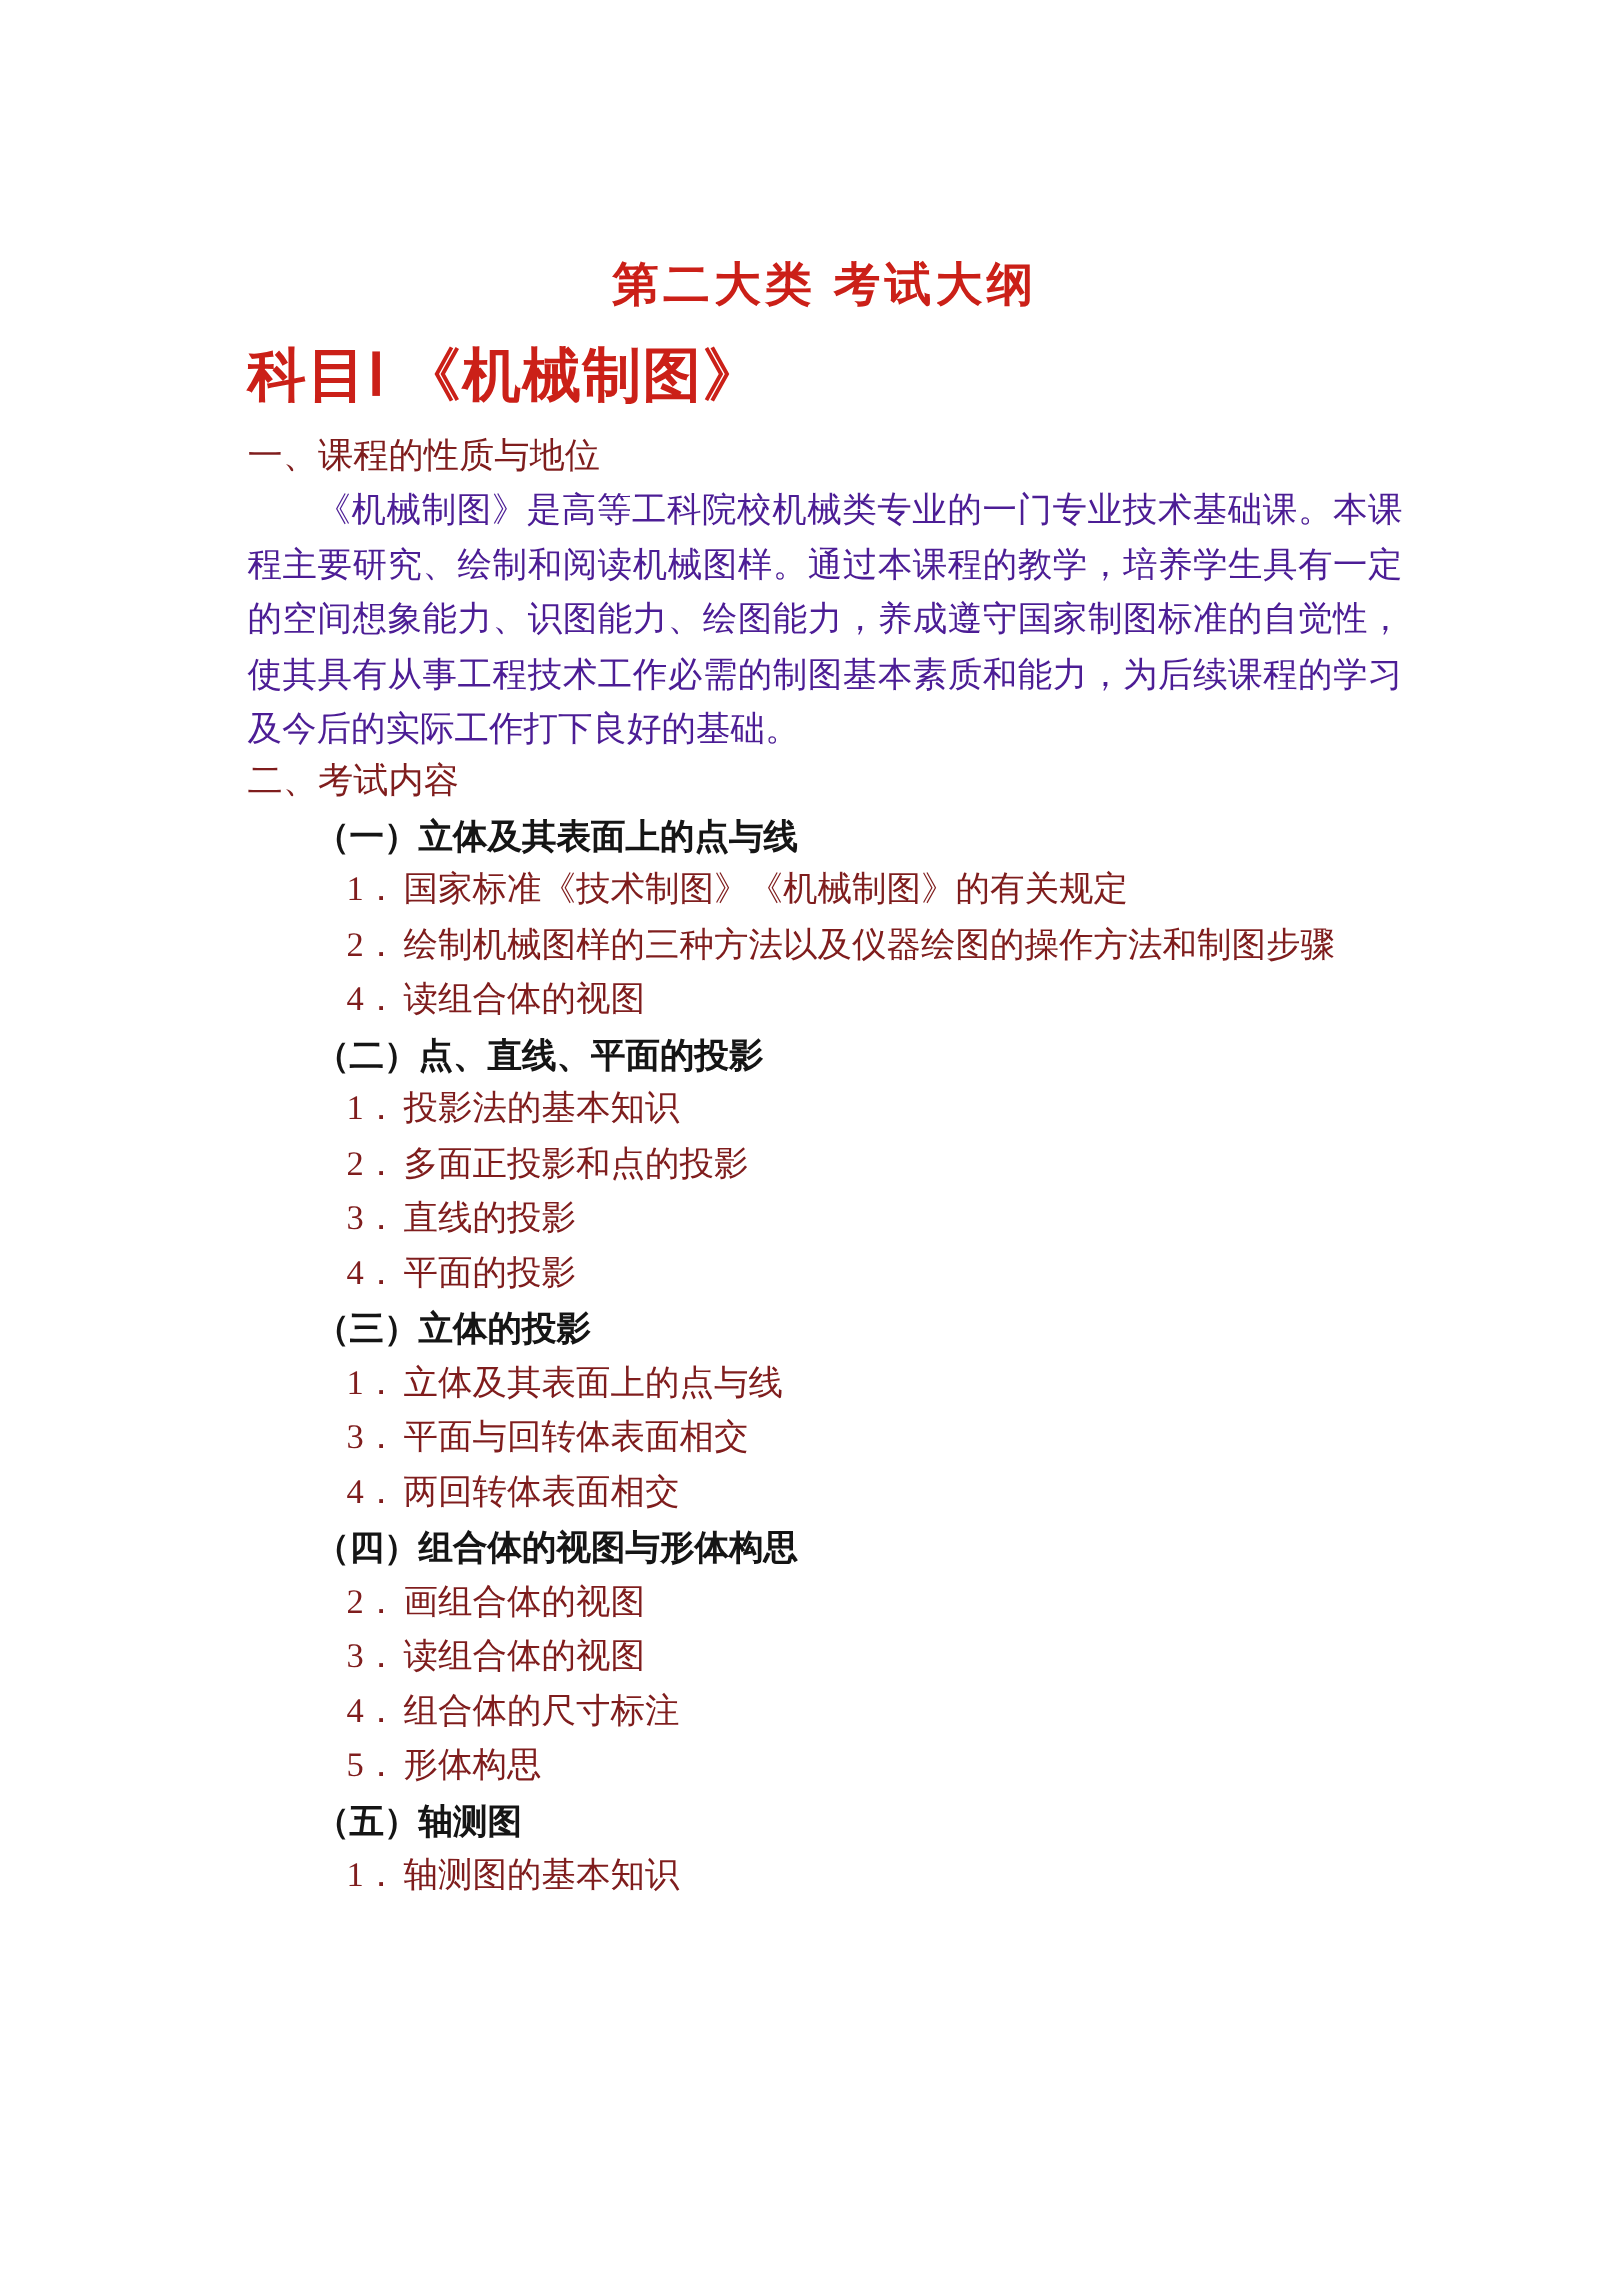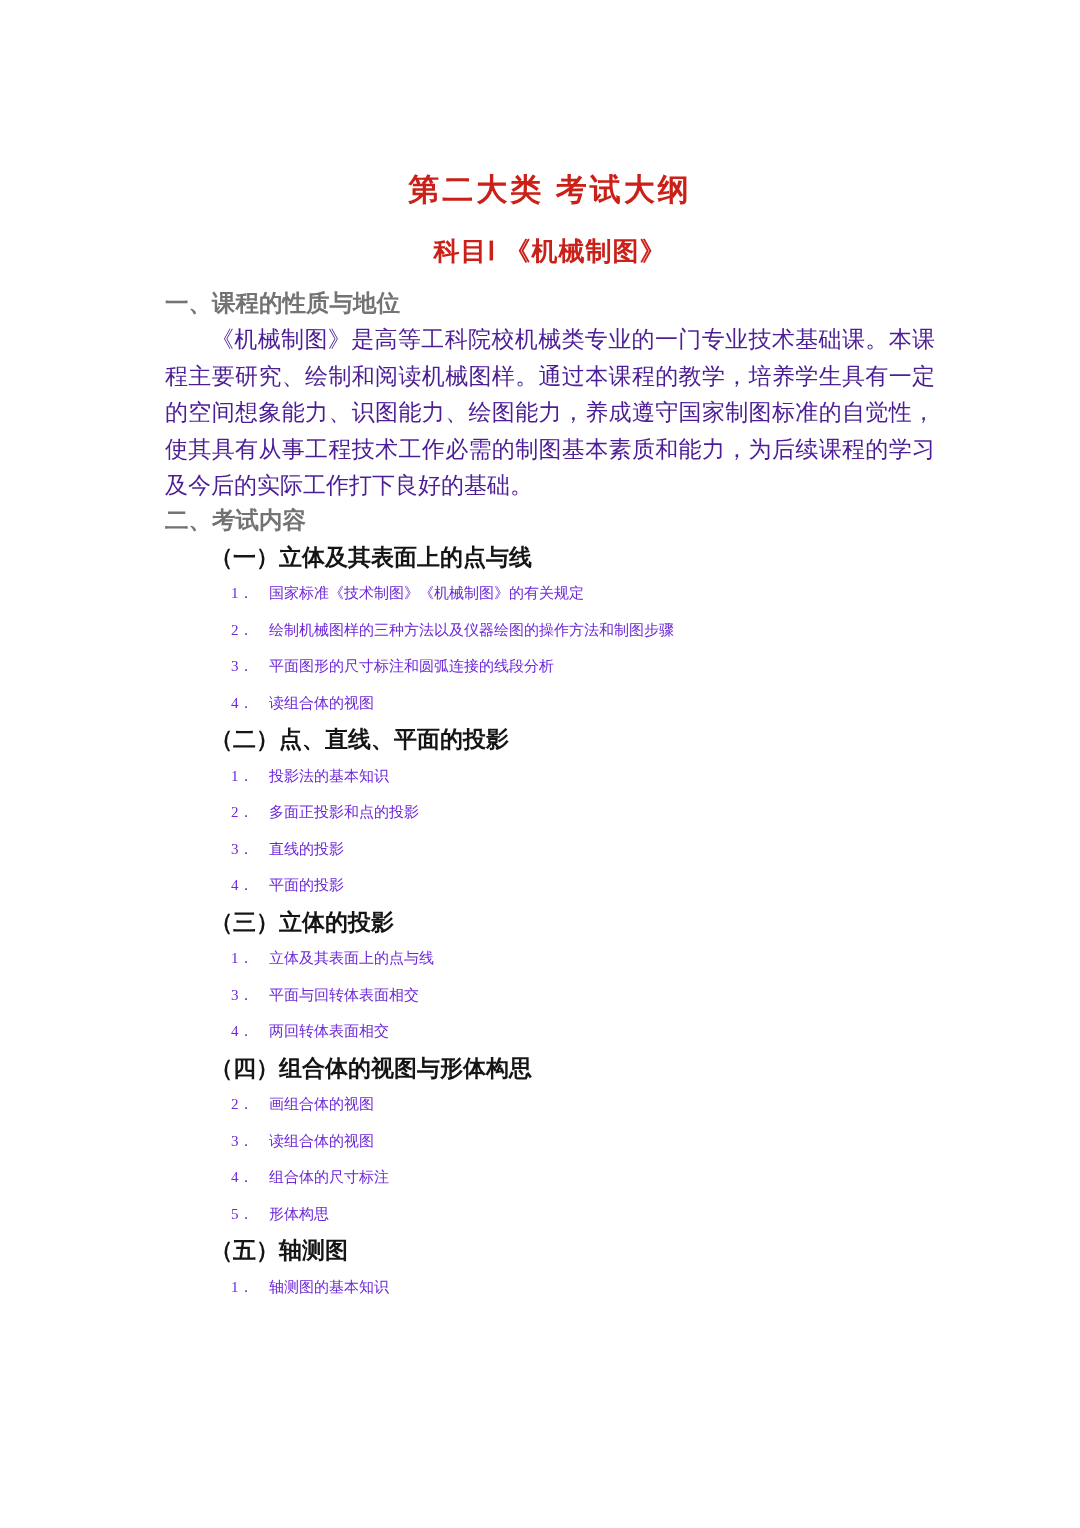--- a/index.html
+++ b/index.html
@@ -26,35 +26,34 @@
     text-align: center;
     font-family: "Liberation Sans", sans-serif;
     font-weight: bold;
     font-size: 31px;
     line-height: 40px;
     letter-spacing: 3px;
     color: #cb2018;
   }
   .doc-subtitle {
     margin: 0 0 20px 0;
-    text-align: center;
-    font-family: Liberation Sans, sans-serif;
+    font-family: Liberation Serif, serif;
     font-weight: bold;
-    font-size: 26px;
+    font-size: 39px;
     line-height: 34px;
     letter-spacing: 1px;
     color: #cb2018;
   }
   .h-level1 {
     margin: 0;
     font-family: "Liberation Sans", sans-serif;
-    font-weight: bold;
+    font-weight: normal;
     font-size: 23.5px;
     line-height: 30px;
-    color: #737373;
+    color: #7f1d1d;
   }
   .para {
     margin: 4px 0 0 0;
     font-size: 23px;
     line-height: 36.5px;
     text-align: justify;
     text-indent: 2em;
     color: #4c1d95;
   }
   .subsections {
@@ -63,23 +62,23 @@
   .subhead {
     margin-left: 45px;
     font-family: "Liberation Sans", sans-serif;
     font-weight: bold;
     font-size: 23px;
     line-height: 36.5px;
     color: #151515;
   }
   .item {
     margin-left: 66px;
-    font-size: 15px;
+    font-size: 23px;
     line-height: 36.5px;
-    color: #6d28d9;
+    color: #7f1d1d;
   }
   .item .num {
     display: inline-block;
     width: 38px;
   }
 </style>
 </head>
 <body>
 
 <div class="page">
@@ -91,21 +90,20 @@
   <h3 class="h-level1">一、课程的性质与地位</h3>
 
   <p class="para">《机械制图》是高等工科院校机械类专业的一门专业技术基础课。本课程主要研究、绘制和阅读机械图样。通过本课程的教学，培养学生具有一定的空间想象能力、识图能力、绘图能力，养成遵守国家制图标准的自觉性，使其具有从事工程技术工作必需的制图基本素质和能力，为后续课程的学习及今后的实际工作打下良好的基础。</p>
 
   <h3 class="h-level1">二、考试内容</h3>
 
   <div class="subsections">
       <div class="subhead">（一）立体及其表面上的点与线</div>
       <div class="item"><span class="num">1．</span><span>国家标准《技术制图》《机械制图》的有关规定</span></div>
       <div class="item"><span class="num">2．</span><span>绘制机械图样的三种方法以及仪器绘图的操作方法和制图步骤</span></div>
-      <div class="item"><span class="num">3．</span><span>平面图形的尺寸标注和圆弧连接的线段分析</span></div>
       <div class="item"><span class="num">4．</span><span>读组合体的视图</span></div>
       <div class="subhead">（二）点、直线、平面的投影</div>
       <div class="item"><span class="num">1．</span><span>投影法的基本知识</span></div>
       <div class="item"><span class="num">2．</span><span>多面正投影和点的投影</span></div>
       <div class="item"><span class="num">3．</span><span>直线的投影</span></div>
       <div class="item"><span class="num">4．</span><span>平面的投影</span></div>
       <div class="subhead">（三）立体的投影</div>
       <div class="item"><span class="num">1．</span><span>立体及其表面上的点与线</span></div>
       <div class="item"><span class="num">3．</span><span>平面与回转体表面相交</span></div>
       <div class="item"><span class="num">4．</span><span>两回转体表面相交</span></div>

